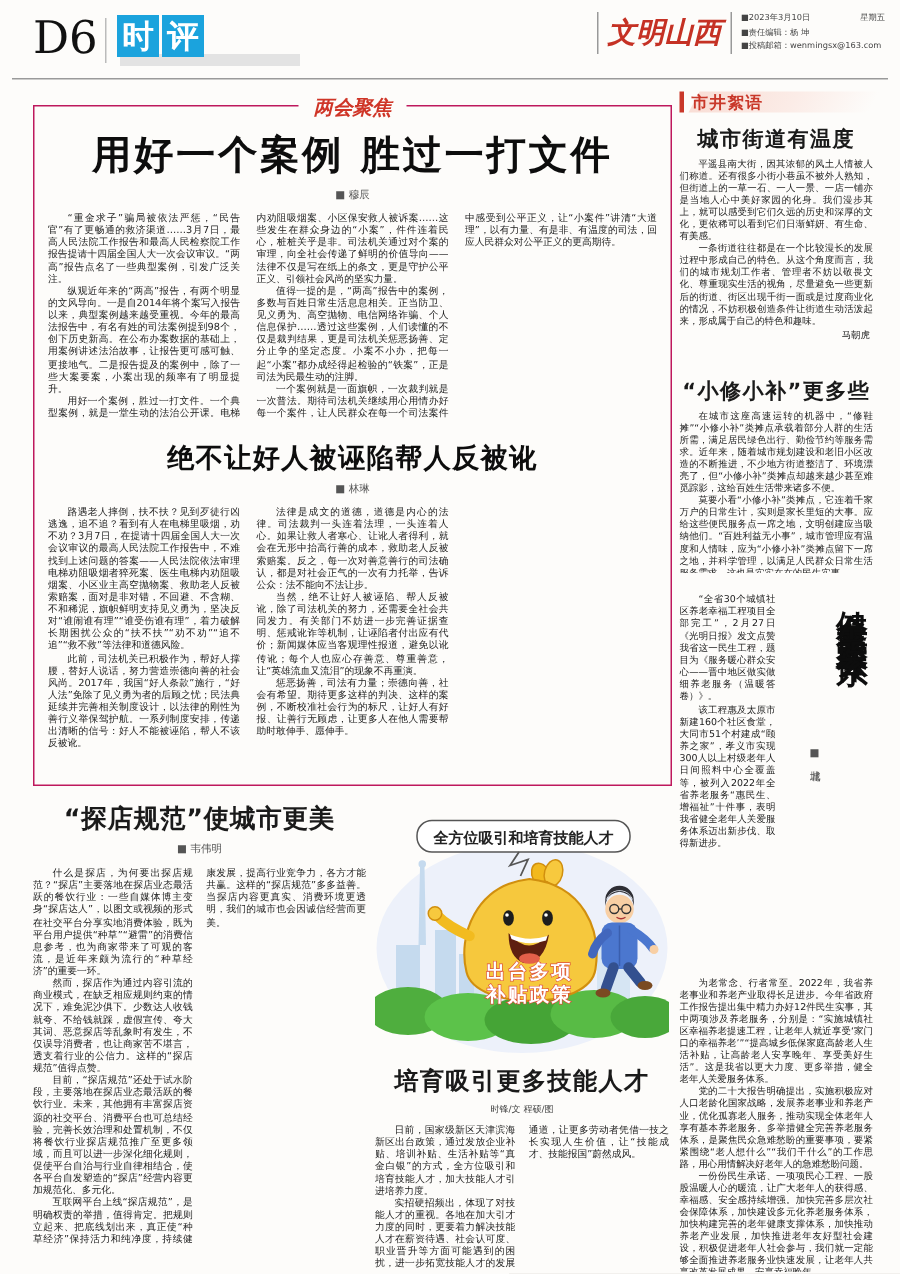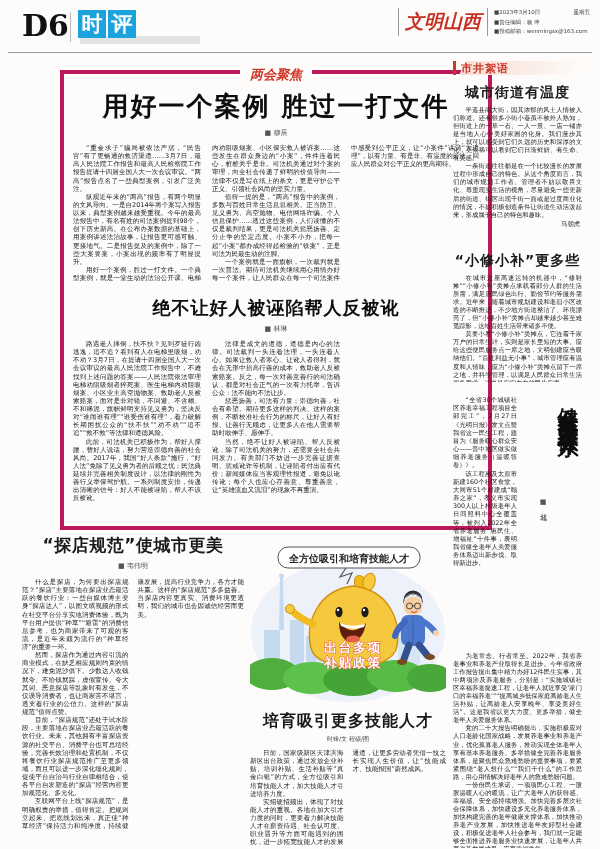--- a/index.html
+++ b/index.html
@@ -1,35 +1,35 @@
 <!DOCTYPE html>
 <html><head>
 <meta charset="utf-8">
 <style>
   html,body{margin:0;padding:0;background:#e9e7e2;}
   .page{position:relative;width:600px;height:849px;margin:0 auto;background:#fdfcfa;
         font-family:"DejaVu Sans","Liberation Sans",sans-serif;color:#1a1a1a;overflow:hidden;}
   
   .hdr{position:absolute;left:0;top:0;width:600px;height:54px;}
   .pageno{position:absolute;left:22px;top:8px;font-family:"DejaVu Serif","Liberation Serif",serif;
-          font-weight:bold;font-size:30px;color:#111;}
+          font-weight:normal;font-size:30px;color:#111;}
   .hdr-vline{position:absolute;left:70px;top:12px;width:1px;height:30px;background:#bbb;}
   .sec-shadow{position:absolute;left:80px;top:36px;width:120px;height:8px;background:#e3e3e3;}
   .secbox{position:absolute;top:10px;width:28px;height:28px;background:#1ba3dd;color:#fff;
           font-weight:bold;font-size:21px;line-height:28px;text-align:center;}
   .secbox.b1{left:78px;} .secbox.b2{left:108px;}
   .brand-wrap{position:absolute;right:10px;top:8px;display:flex;align-items:center;gap:6px;}
   .brand-bar{width:1px;height:28px;background:#999;}
   .brand{font-family:"DejaVu Serif","Liberation Serif",serif;font-style:italic;font-weight:bold;
          font-size:19px;color:#c53124;white-space:nowrap;}
   .hdr-info{font-size:5.5px;color:#444;line-height:1.75;width:96px;}
   .hdr-info .row1{display:flex;justify-content:space-between;}
   .hdr-rule{position:absolute;left:8px;top:52px;width:584px;height:1px;background:#9a9a9a;}
   
-  .focusbox{position:absolute;left:22px;top:70px;width:424px;height:452px;border:4px solid #be185d;margin-left:38px;}
+  .focusbox{position:absolute;left:22px;top:70px;width:424px;height:452px;border:1px solid #be185d;}
   .kicker{position:absolute;left:50%;top:-8px;transform:translateX(-50%);background:#fdfcfa;
           padding:0 10px;font-family:"DejaVu Serif","Liberation Serif",serif;font-style:italic;
           font-weight:bold;font-size:13px;color:#cf3527;white-space:nowrap;}
   .h1{margin:15px 6px 0;text-align:center;font-weight:900;font-size:26px;letter-spacing:2px;color:#0d0d0d;}
   .h2{margin:10px 6px 0;text-align:center;font-weight:900;font-size:18px;letter-spacing:1px;color:#0d0d0d;}
   .byline{margin-top:4px;text-align:center;font-size:7px;color:#555;}
   .body3{margin:6px 9px 0;height:142px;columns:3;column-gap:11px;column-fill:auto;
          font-size:6.5px;line-height:1.25;text-align:justify;overflow:hidden;color:#222;}
   .body3.tall{height:166px;}
   .body3 p,.body2c p,.sideP p{margin:0;text-indent:2em;}
@@ -110,22 +110,22 @@
       <p>值得一提的是，“两高”报告中的案例，多数与百姓日常生活息息相关。正当防卫、见义勇为、高空抛物、电信网络诈骗、个人信息保护……透过这些案例，人们读懂的不仅是裁判结果，更是司法机关惩恶扬善、定分止争的坚定态度。小案不小办，把每一起“小案”都办成经得起检验的“铁案”，正是司法为民最生动的注脚。</p>
       <p>一个案例就是一面旗帜，一次裁判就是一次普法。期待司法机关继续用心用情办好每一个案件，让人民群众在每一个司法案件中感受到公平正义，让“小案件”讲清“大道理”，以有力量、有是非、有温度的司法，回应人民群众对公平正义的更高期待。</p>
     </div>
 
     <div class="h2">绝不让好人被诬陷帮人反被讹</div>
     <div class="byline">■ 林琳</div>
     <div class="body3 tall">
       <p>路遇老人摔倒，扶不扶？见到歹徒行凶逃逸，追不追？看到有人在电梯里吸烟，劝不劝？3月7日，在提请十四届全国人大一次会议审议的最高人民法院工作报告中，不难找到上述问题的答案——人民法院依法审理电梯劝阻吸烟者猝死案、医生电梯内劝阻吸烟案、小区业主高空抛物案、救助老人反被索赔案，面对是非对错，不回避、不含糊、不和稀泥，旗帜鲜明支持见义勇为，坚决反对“谁闹谁有理”“谁受伤谁有理”，着力破解长期困扰公众的“扶不扶”“劝不劝”“追不追”“救不救”等法律和道德风险。</p>
       <p>此前，司法机关已积极作为，帮好人撑腰，替好人说话，努力营造崇德向善的社会风尚。2017年，我国“好人条款”施行，“好人法”免除了见义勇为者的后顾之忧；民法典延续并完善相关制度设计，以法律的刚性为善行义举保驾护航。一系列制度安排，传递出清晰的信号：好人不能被诬陷，帮人不该反被讹。</p>
       <p>法律是成文的道德，道德是内心的法律。司法裁判一头连着法理，一头连着人心。如果让救人者寒心、让讹人者得利，就会在无形中抬高行善的成本，救助老人反被索赔案。反之，每一次对善意善行的司法确认，都是对社会正气的一次有力托举，告诉公众：法不能向不法让步。</p>
+      <p>当然，绝不让好人被诬陷、帮人反被讹，除了司法机关的努力，还需要全社会共同发力。有关部门不妨进一步完善证据查明、惩戒讹诈等机制，让诬陷者付出应有代价；新闻媒体应当客观理性报道，避免以讹传讹；每个人也应心存善意、尊重善意，让“英雄流血又流泪”的现象不再重演。</p>
       <p>惩恶扬善，司法有力量；崇德向善，社会有希望。期待更多这样的判决、这样的案例，不断校准社会行为的标尺，让好人有好报、让善行无顾虑，让更多人在他人需要帮助时敢伸手、愿伸手。</p>
-      <p>当然，绝不让好人被诬陷、帮人反被讹，除了司法机关的努力，还需要全社会共同发力。有关部门不妨进一步完善证据查明、惩戒讹诈等机制，让诬陷者付出应有代价；新闻媒体应当客观理性报道，避免以讹传讹；每个人也应心存善意、尊重善意，让“英雄流血又流泪”的现象不再重演。</p>
     </div>
   </div>
 
   <div class="tanDian">
     <div class="h3">“探店规范”使城市更美</div>
     <div class="byline">■ 韦伟明</div>
     <div class="body2c">
       <p>什么是探店，为何要出探店规范？“探店”主要落地在探店业态最活跃的餐饮行业：一些自媒体博主变身“探店达人”，以图文或视频的形式在社交平台分享实地消费体验，既为平台用户提供“种草”“避雷”的消费信息参考，也为商家带来了可观的客流，是近年来颇为流行的“种草经济”的重要一环。</p>
       <p>然而，探店作为通过内容引流的商业模式，在缺乏相应规则约束的情况下，难免泥沙俱下。少数达人收钱就夸、不给钱就踩，虚假宣传、夸大其词、恶意探店等乱象时有发生，不仅误导消费者，也让商家苦不堪言，透支着行业的公信力。这样的“探店规范”值得点赞。</p>
       <p>目前，“探店规范”还处于试水阶段，主要落地在探店业态最活跃的餐饮行业。未来，其他拥有丰富探店资源的社交平台、消费平台也可总结经验，完善长效治理和处置机制，不仅将餐饮行业探店规范推广至更多领域，而且可以进一步深化细化规则，促使平台自治与行业自律相结合，使各平台自发塑造的“探店”经营内容更加规范化、多元化。</p>

